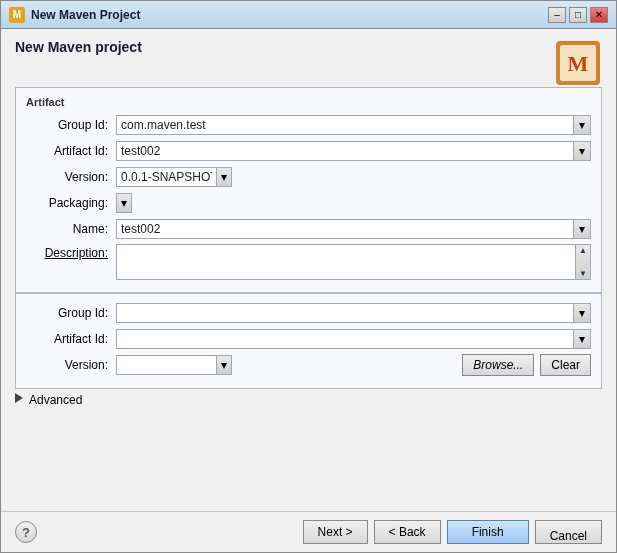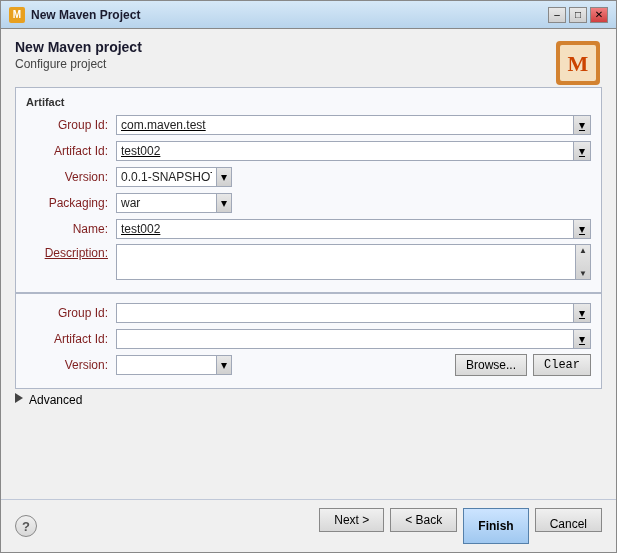--- a/index.html
+++ b/index.html
@@ -109,31 +109,30 @@
     .form-row {
       display: flex;
       align-items: center;
       margin-bottom: 4px;
       min-height: 22px;
     }
 
     .form-label {
       width: 90px;
       font-size: 12px;
-      color: #7f1d1d;
+      color: #000000;
       flex-shrink: 0;
       text-align: right;
       padding-right: 8px;
     }
 
     .form-input-combo {
       display: flex;
       flex: 1;
       align-items: flex-start;
-      text-decoration: underline;
     }
 
     .combo-input {
       flex: 1;
       height: 20px;
       border: 1px solid #a0a8b8;
       background: white;
       padding: 1px 4px;
       font-size: 12px;
       color: #222;
@@ -218,31 +217,31 @@
     }
 
     .browse-btn {
       height: 22px;
       padding: 0 10px;
       background: linear-gradient(to bottom, #f0f0f0, #d8d8d8);
       border: 1px solid #888;
       cursor: pointer;
       font-size: 12px;
       white-space: nowrap;
+      font-style: italic;
     }
 
     .clear-btn {
       height: 22px;
       padding: 0 10px;
       background: linear-gradient(to bottom, #f0f0f0, #d8d8d8);
       border: 1px solid #888;
       cursor: pointer;
       font-size: 12px;
       white-space: nowrap;
-      font-family: Liberation Mono, monospace;
     }
 
     .advanced-row {
       display: flex;
       align-items: flex-start;
       padding: 4px 0;
       cursor: pointer;
     }
 
     .triangle-icon {
@@ -287,27 +286,27 @@
     .nav-btn {
       height: 24px;
       padding: 0 14px;
       background: linear-gradient(to bottom, #f0f0f0, #d8d8d8);
       border: 1px solid #888;
       cursor: pointer;
       font-size: 12px;
     }
 
     .finish-btn {
-      height: 36px;
-      padding: 0 14px;
+      height: 24px;
+      padding: 0 24px;
       background: linear-gradient(to bottom, #cce4ff, #a0c8f0);
       border: 1px solid #5580aa;
       cursor: pointer;
       font-size: 12px;
-      font-weight: bold;
+      font-weight: normal;
     }
 
     .cancel-btn {
       height: 24px;
       padding: 8px 14px;
       background: linear-gradient(to bottom, #f0f0f0, #d8d8d8);
       border: 1px solid #888;
       cursor: pointer;
       font-size: 12px;
     }
@@ -327,21 +326,20 @@
       <div class="tb-btn">□</div>
       <div class="tb-btn close">✕</div>
     </div>
   </div>
 
   <div class="content">
 
     <div class="header-area">
       <div class="header-text">
         <div class="page-title">New Maven project</div>
-        <div class="page-subtitle">Configure project</div>
       </div>
 
       <div style="width:48px;height:48px;margin-left:10px;flex-shrink:0;">
         <svg width="48" height="48" viewBox="0 0 48 48">
           <rect x="2" y="2" width="44" height="44" rx="4" fill="#cc6600" opacity="0.8"></rect>
           <rect x="6" y="6" width="36" height="36" rx="2" fill="#f5e0c0"></rect>
           <text x="24" y="32" text-anchor="middle" font-size="22" font-weight="bold" fill="#cc4400" font-family="serif">M</text>
         </svg>
       </div>
     </div>
@@ -369,21 +367,20 @@
         <span class="form-label">Version:</span>
         <div class="version-combo">
           <input class="version-input" type="text" value="0.0.1-SNAPSHOT" style="">
           <div class="combo-arrow-sm">▾</div>
         </div>
       </div>
 
       <div class="form-row">
         <span class="form-label">Packaging:</span>
         <div class="version-combo">
-          <input class="version-input" type="text" value="war" style="">
           <div class="combo-arrow-sm">▾</div>
         </div>
       </div>
 
       <div class="form-row">
         <span class="form-label">Name:</span>
         <div class="form-input-combo">
           <input class="combo-input" type="text" value="test002" style="">
           <div class="combo-arrow">▾</div>
         </div>

